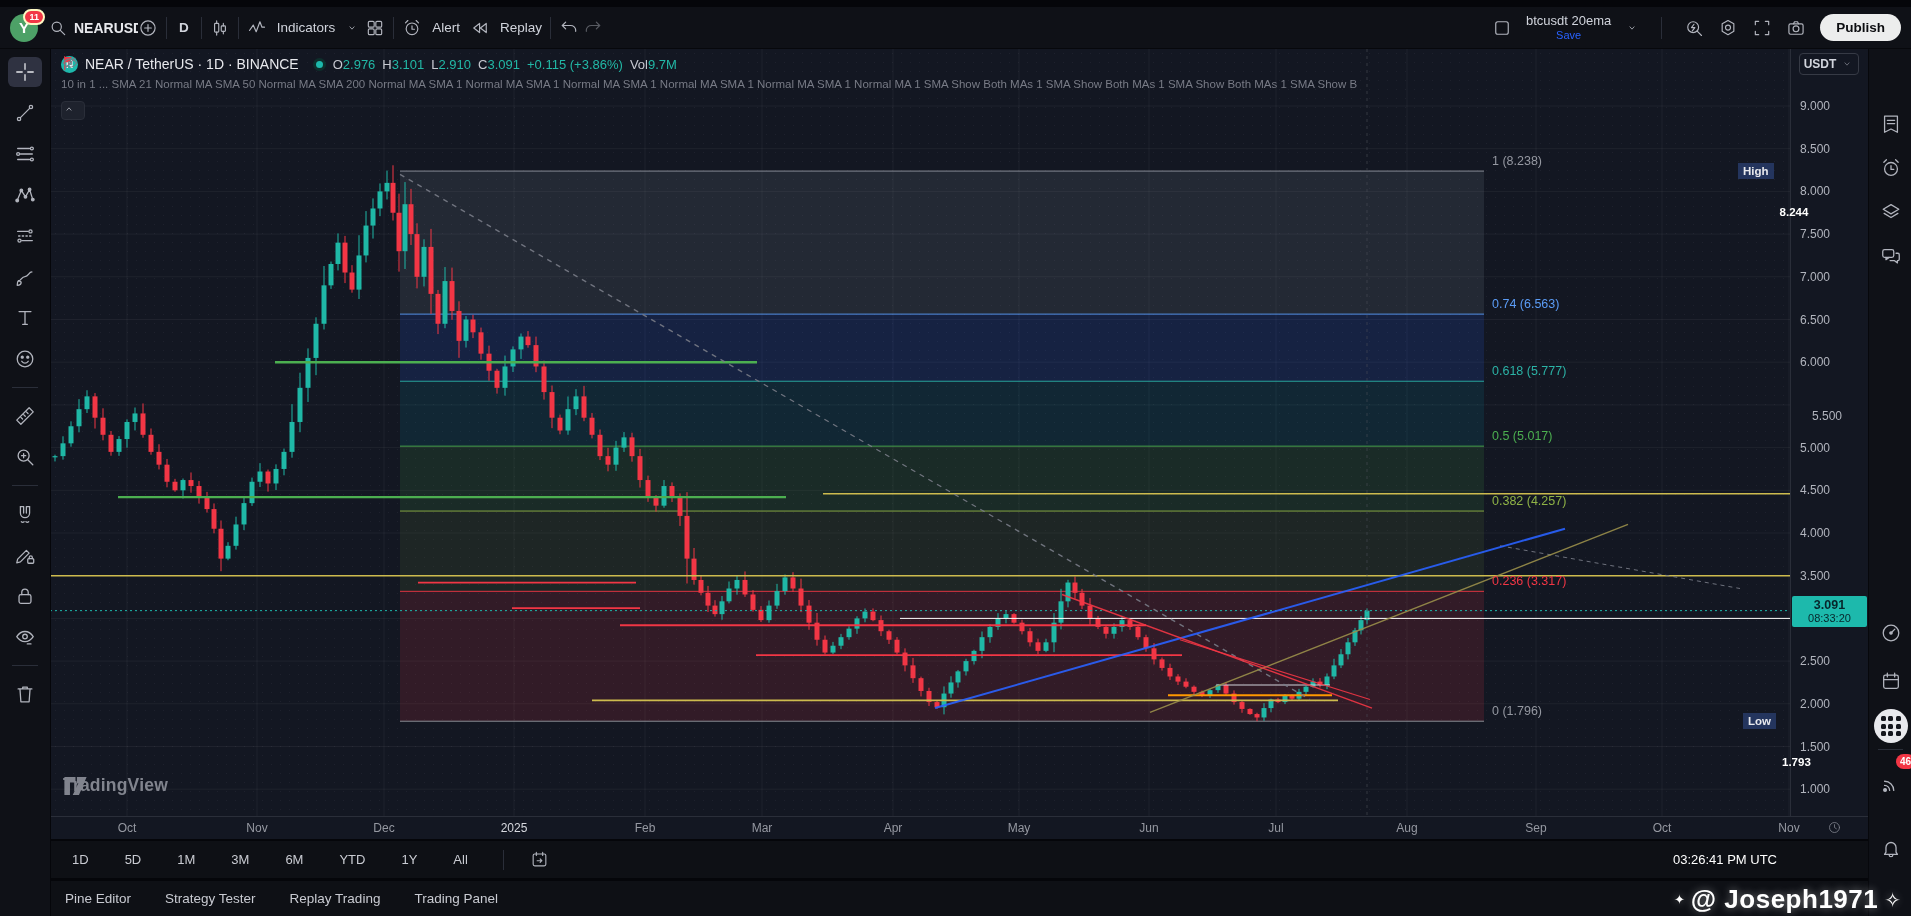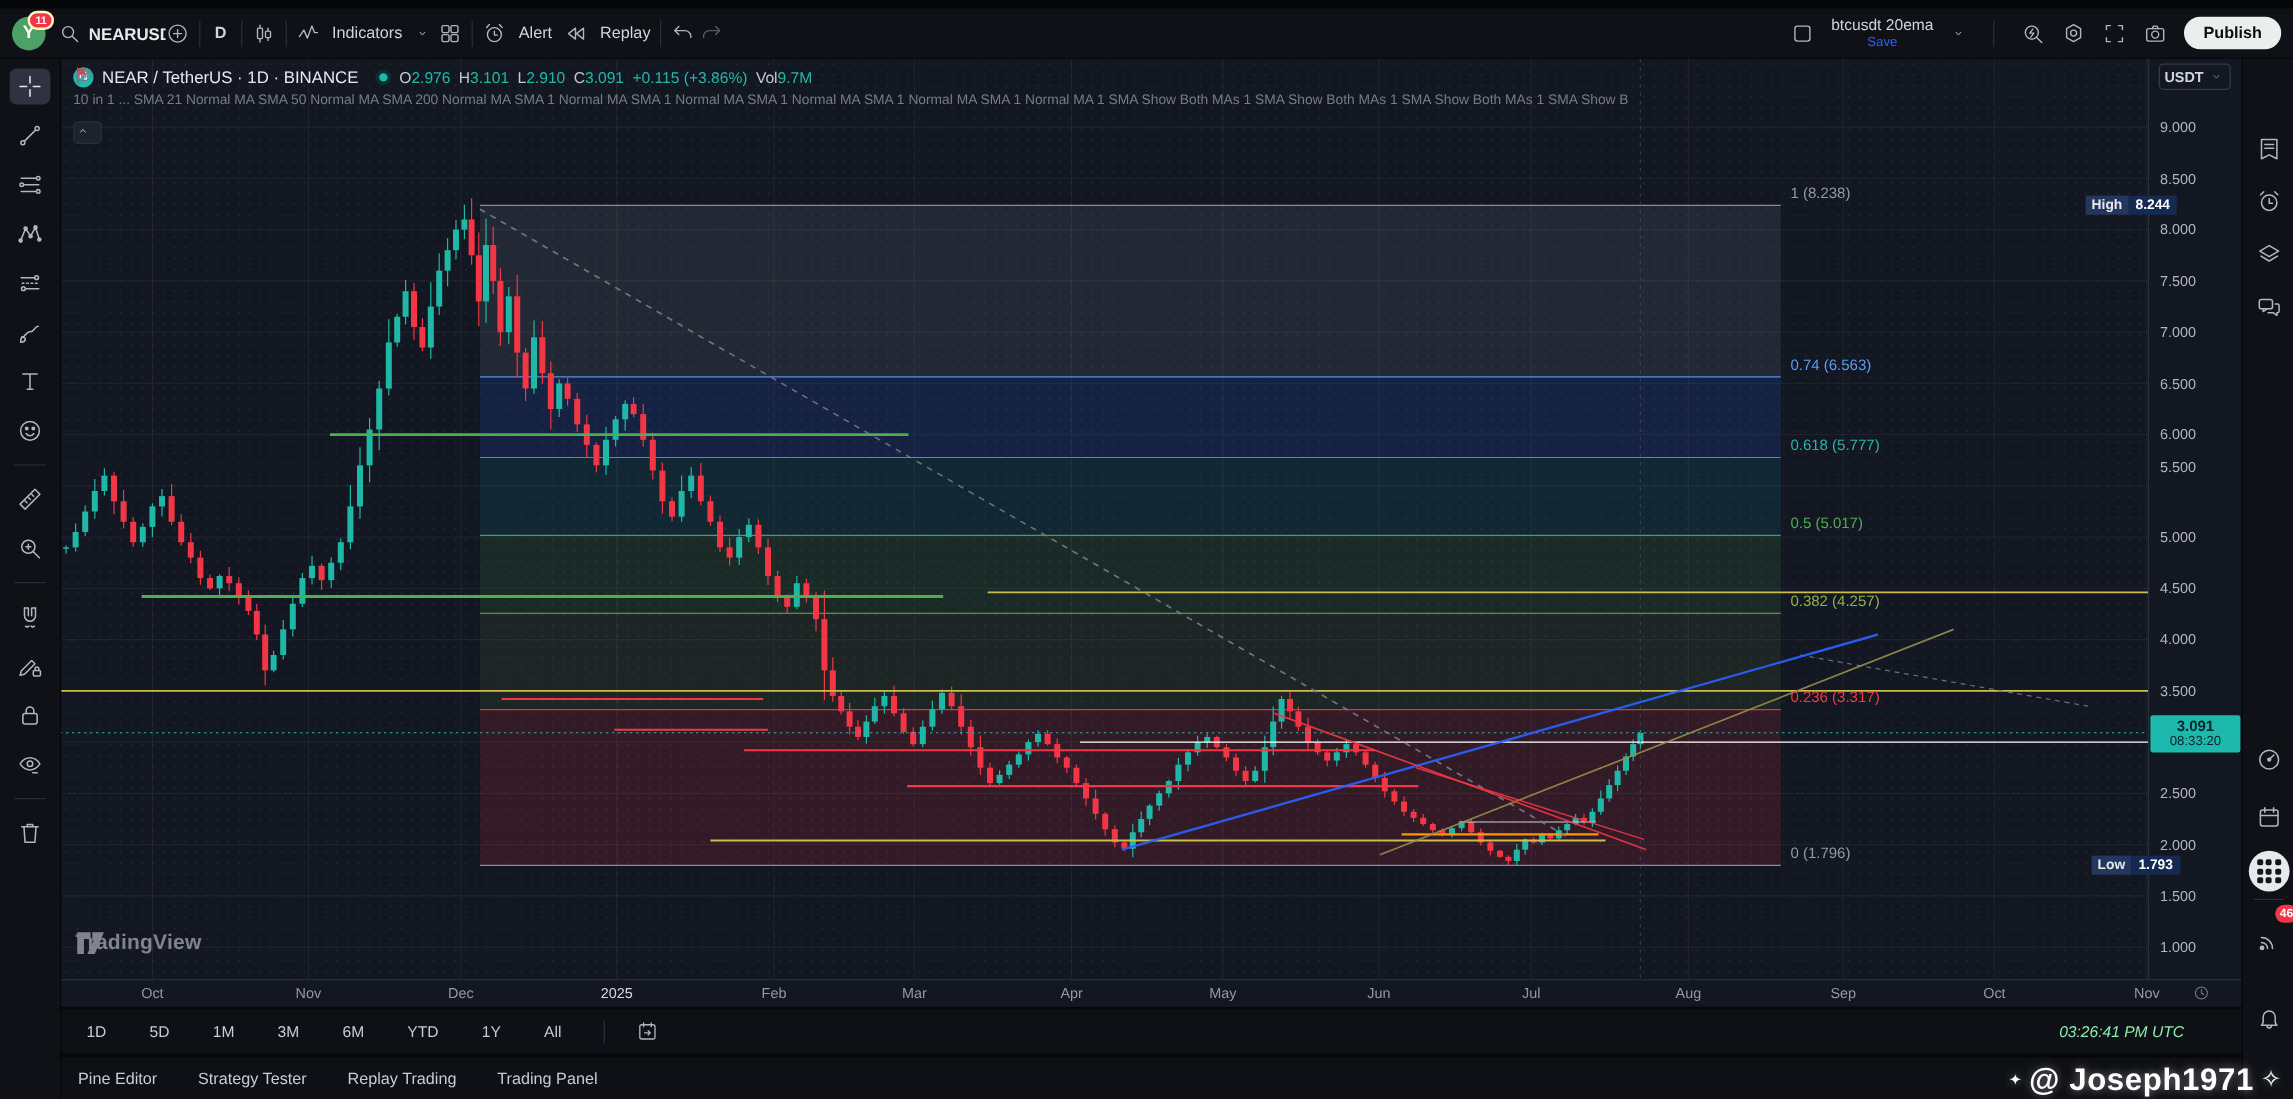--- a/index.html
+++ b/index.html
@@ -49,34 +49,34 @@
   #collapse-btn{position:absolute;left:10px;top:52px;width:22px;height:17px;background:#1e222d;border:1px solid #2a2e39;border-radius:4px;display:flex;align-items:center;justify-content:center;color:#9598a1;z-index:20;}
   
   #tv-logo{position:absolute;left:12px;top:726px;display:flex;align-items:center;gap:7px;color:#9598a1;opacity:.85;z-index:5;}
   #tv-logo .word{font-size:17.5px;font-weight:bold;letter-spacing:.2px;}
   
   #paxis{position:absolute;left:1740px;top:0;width:77px;height:767px;font-size:12px;color:#b2b5be;}
   .ptick{position:absolute;left:9px;height:14px;line-height:14px;}
   #usdt-chip{position:absolute;left:8px;top:4px;width:58px;height:20px;border:1px solid #363a45;border-radius:4px;display:flex;align-items:center;justify-content:center;gap:4px;color:#d1d4dc;font-weight:bold;font-size:12px;background:#131722;z-index:3;}
   .hl-badge{position:absolute;display:flex;z-index:4;font-size:11.5px;line-height:16px;height:16px;}
   .hl-badge .lab{background:#24355e;color:#e8e9ed;padding:0 5px;font-weight:bold;}
-  .hl-badge .val{background:#152a52;color:#fff;padding:0 6px;font-weight:bold;}
+  .hl-badge .val{background:#152a52;color:#fff;padding:0 6px;font-weight:bold;margin-top:41px;}
   #price-badge{position:absolute;left:1741px;width:75px;background:#1db9ac;color:#07262b;text-align:center;z-index:5;border-radius:2px;padding:2px 0;}
   #price-badge .p{font-size:12.5px;font-weight:bold;line-height:14px;}
   #price-badge .cd{font-size:11px;line-height:13px;}
   
   #taxis{position:absolute;left:0;top:767px;width:1817px;height:22px;border-top:1px solid #2a2e39;background:#131722;font-size:12px;color:#9598a1;}
   .mtick{position:absolute;top:4px;transform:translateX(-50%);}
   .mtick.bright{color:#d6d8de;}
   #axis-clock{position:absolute;right:26px;top:3px;color:#787b86;}
   
   #tfrow{position:absolute;left:51px;top:841px;width:1817px;height:37px;background:#0e1015;display:flex;align-items:center;padding:0 12px;box-sizing:border-box;gap:18px;}
   .tf-btn{padding:4px 9px;border-radius:4px;color:#c9cbd2;font-size:13px;}
   .tf-div{width:1px;height:20px;background:#2a2e39;margin:0 8px;}
-  #tf-clock{margin-left:auto;margin-right:36px;color:#86efac;font-size:13px;font-style:italic;}
+  #tf-clock{margin-left:auto;margin-right:79px;color:#ffffff;font-size:13px;}
   #bottombar{position:absolute;left:51px;top:881px;width:1817px;height:35px;background:#0e1015;display:flex;align-items:center;padding:0 14px;box-sizing:border-box;gap:34px;}
   .bb-item{color:#c9cbd2;font-size:13.5px;}
   
   #sidebar{position:absolute;left:1868px;top:49px;width:43px;height:867px;background:#0f1117;border-left:1px solid #07080c;}
   .sb-item{position:absolute;left:0;width:43px;height:34px;display:flex;align-items:center;justify-content:center;color:#b2b5be;}
   .sb-div{position:absolute;left:9px;width:25px;height:1px;background:#2a2e39;}
   #apps-circle{width:34px;height:34px;border-radius:50%;background:#e8e9ed;display:grid;grid-template-columns:repeat(3,5px);grid-template-rows:repeat(3,5px);gap:2.5px;align-content:center;justify-content:center;}
   #apps-circle i{background:#14161d;border-radius:1.5px;display:block;}
   .sb-badge{position:absolute;top:-7px;right:-3px;background:#f23645;color:#fff;font-size:10px;font-weight:bold;border-radius:9px;padding:2px 4px;}
   
@@ -807,21 +807,21 @@
             </svg>
           </span>
       </div>
     <div class="ptick" style="top: 50px;">9.000</div>
         <div class="ptick" style="top: 92.7px;">8.500</div>
         <div class="ptick" style="top: 135.4px;">8.000</div>
         <div class="ptick" style="top: 178.1px;">7.500</div>
         <div class="ptick" style="top: 220.8px;">7.000</div>
         <div class="ptick" style="top: 263.5px;">6.500</div>
         <div class="ptick" style="top: 306.2px;">6.000</div>
-        <div class="ptick" style="top: 333px;">5.500</div>
+        <div class="ptick" style="top: 360px; margin-left: 12px;">5.500</div>
         <div class="ptick" style="top: 391.6px;">5.000</div>
         <div class="ptick" style="top: 434.3px;">4.500</div>
         <div class="ptick" style="top: 477px;">4.000</div>
         <div class="ptick" style="top: 519.7px;">3.500</div>
         <div class="ptick" style="top: 562.4px;">3.000</div>
         <div class="ptick" style="top: 605.1px;">2.500</div>
         <div class="ptick" style="top: 647.8px;">2.000</div>
         <div class="ptick" style="top: 690.5px;">1.500</div>
         <div class="ptick" style="top: 733.2px;">1.000</div>
       </div>

